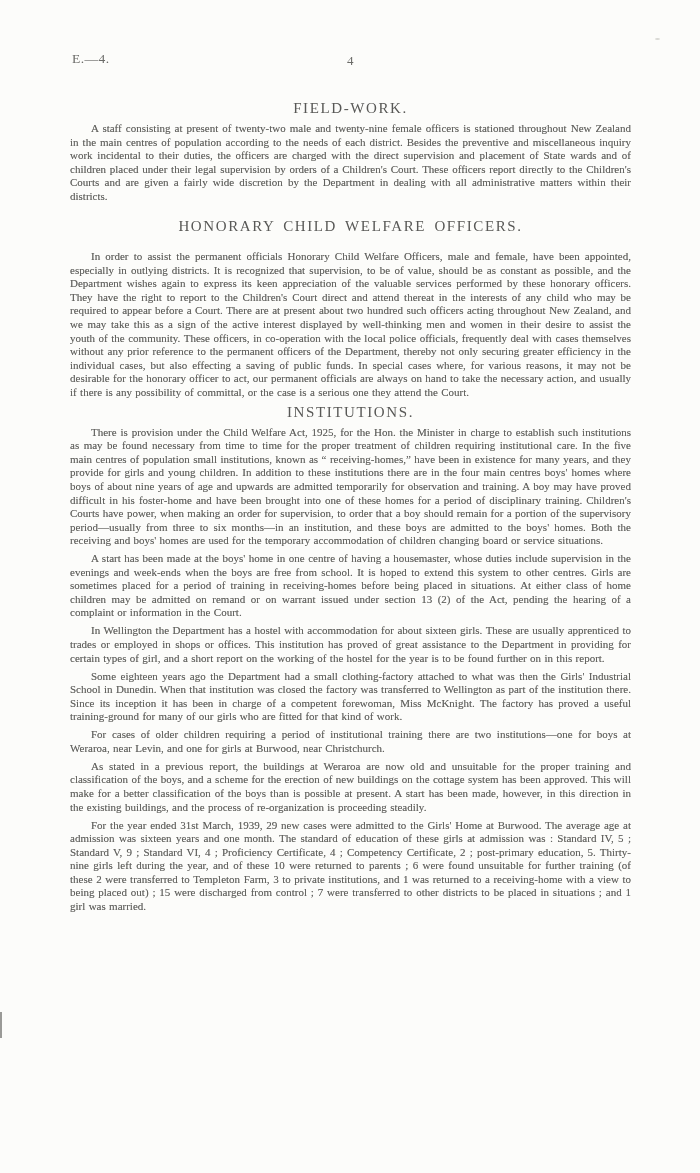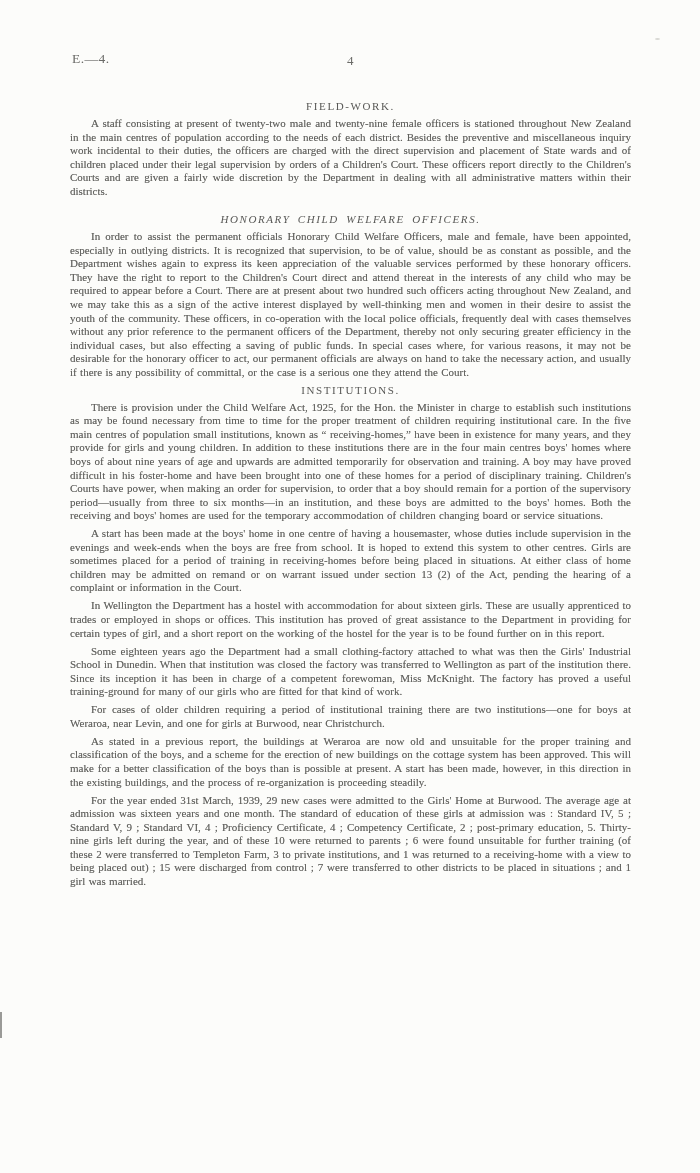--- a/index.html
+++ b/index.html
@@ -58,28 +58,28 @@
     position: absolute;
     left: 0;
     right: 0;
     top: 2px;
     text-align: center;
     font-size: 13px;
   }
   h2.sec-heading {
     margin: 0;
     text-align: center;
-    font-size: 11px;
+    font-size: 15px;
     font-weight: normal;
     letter-spacing: 1.6px;
     color: #585856;
     word-spacing: 3px;
   }
   h2.hd-1 { margin-top: 33px; margin-bottom: 5px; }
-  h2.hd-2 { margin-top: 15px; margin-bottom: 5px; font-style: italic; }
+  h2.hd-2 { margin-top: 15px; margin-bottom: 15px; }
   h2.hd-3 { margin-top: 0; margin-bottom: 5px; }
   p.body-para {
     margin: 0 0 4.5px 0;
     text-align: justify;
     text-indent: 21px;
     font-size: 11px;
     line-height: 13.55px;
     word-spacing: 0.6px;
     color: #61615e;
     text-shadow: 0 0 0.5px rgba(98,98,95,0.55);

